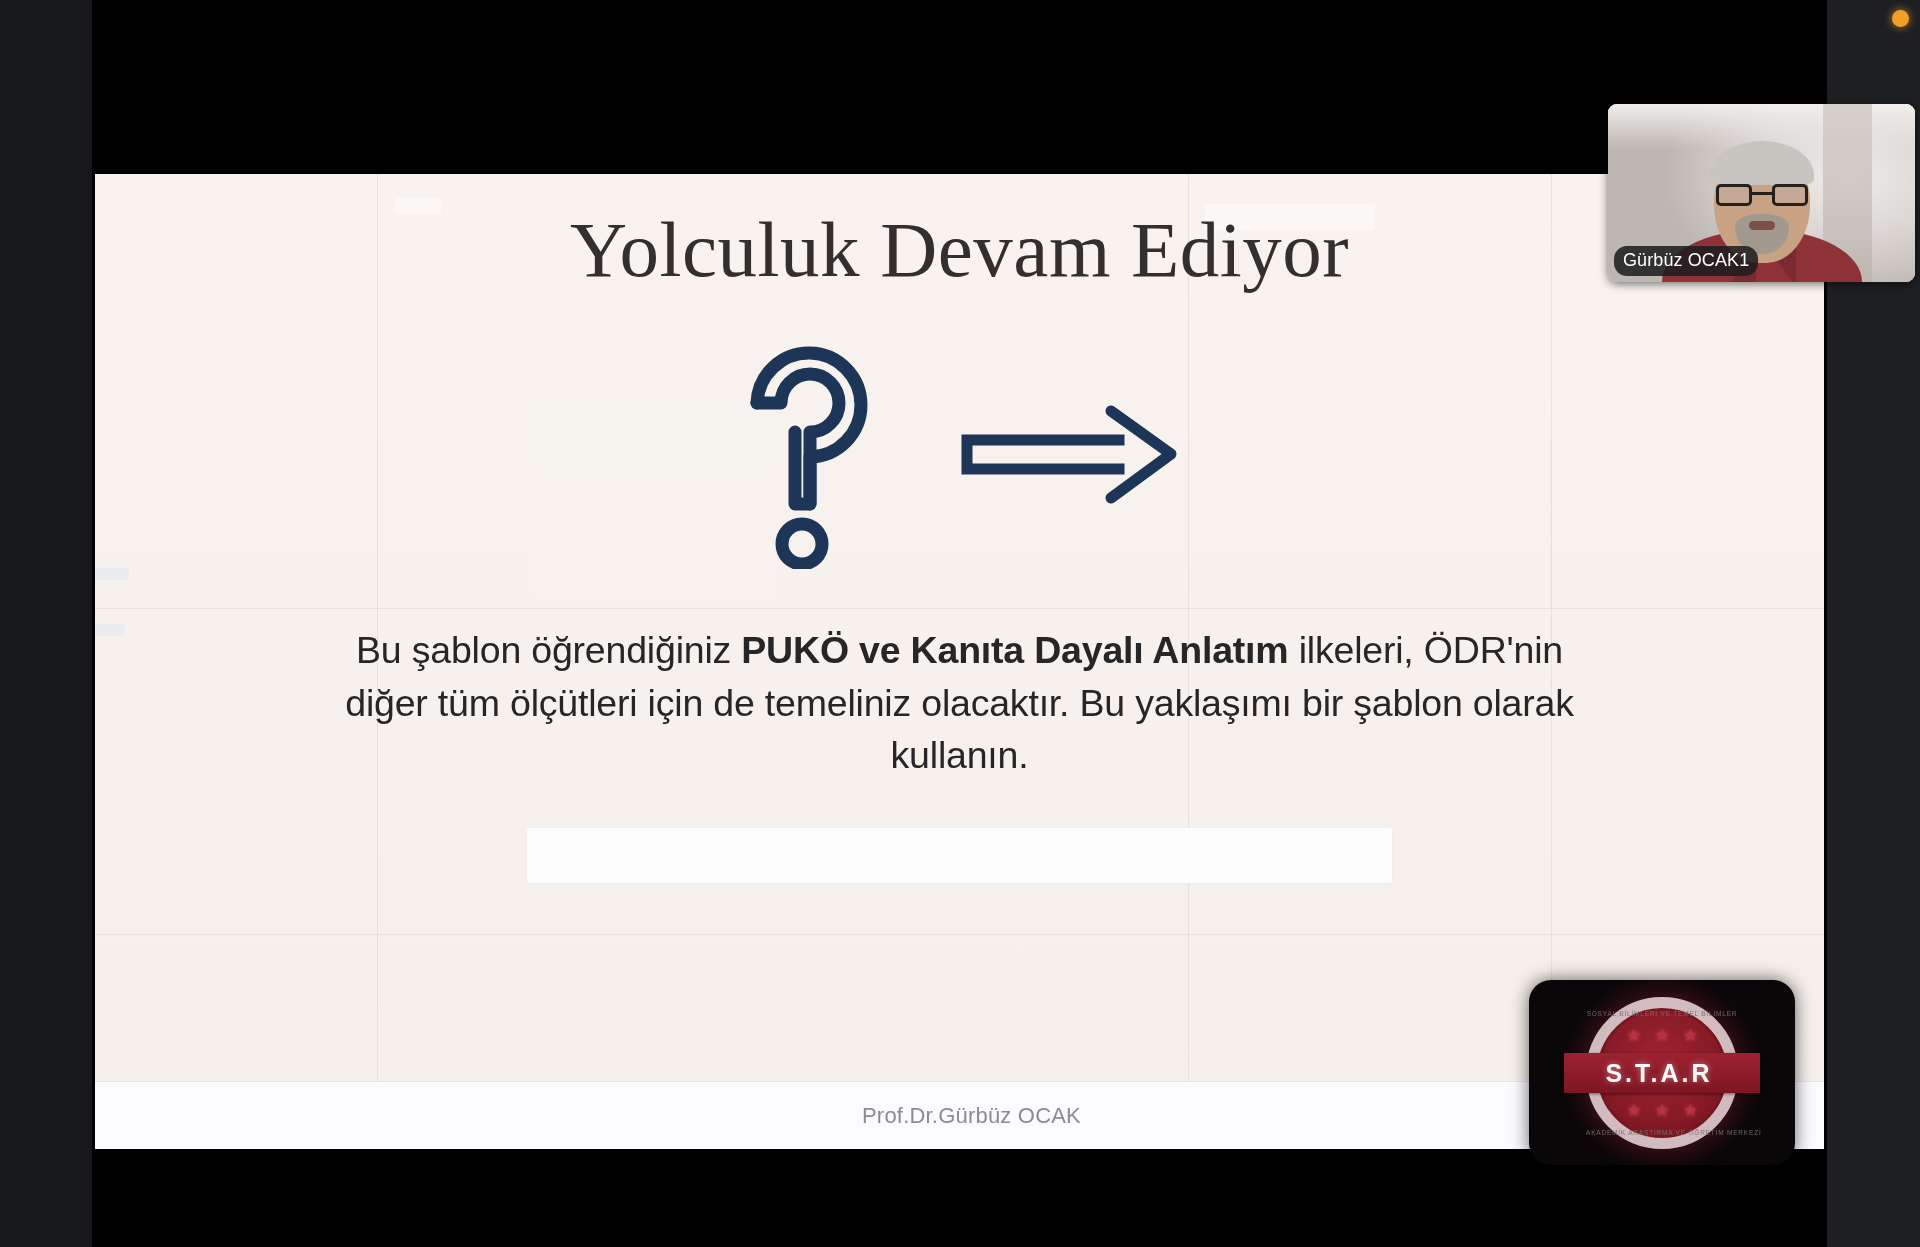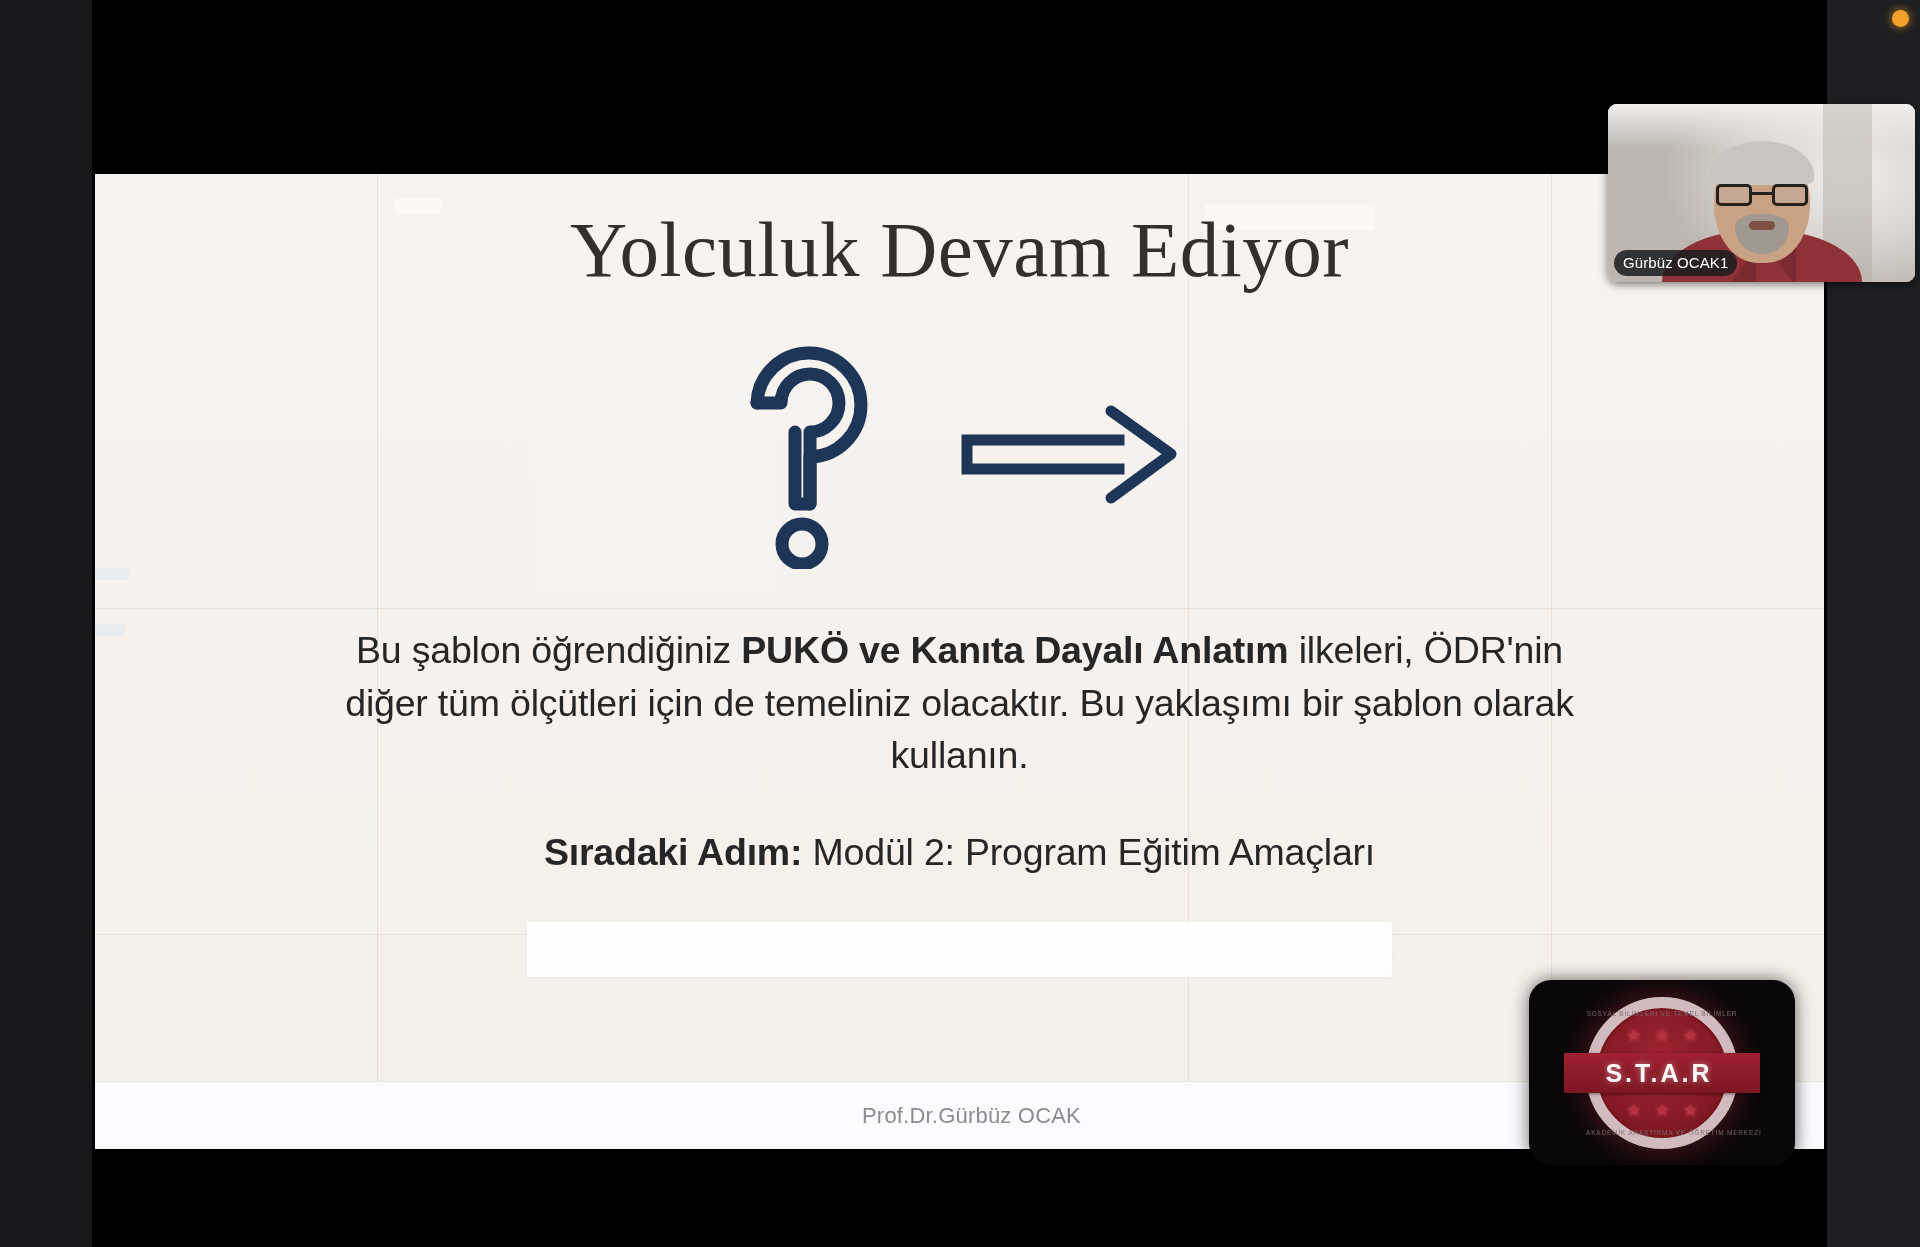--- a/index.html
+++ b/index.html
@@ -241,21 +241,21 @@
   }
   .collar-r {
     left:50%; margin-left:6px;
     border-width:0 28px 38px 0;
     border-color:transparent #7a2a30 transparent transparent;
   }
   .thumb-name {
     position:absolute; left:6px; bottom:6px;
     background:rgba(28,28,30,.86);
     color:#ffffff;
-    font-size:15px;
+    font-size:18px;
     padding:4px 9px 5px 9px;
     border-radius:13px;
     letter-spacing:.1px;
     white-space:nowrap;
   }
 
   
   #star {
     position:absolute; left:1529px; top:980px;
     width:266px; height:185px;
@@ -364,23 +364,20 @@
             <path d="M8 38 L160 38 M8 67 L160 67 M8 38 L8 67" fill="none" stroke="#1d3557" stroke-width="11" stroke-linecap="square"></path>
             <path d="M152 9 L212 52 L152 96" fill="none" stroke="#1d3557" stroke-width="11" stroke-linecap="round" stroke-linejoin="round"></path>
           </svg>
 
         </div>
 
         <p class="para">
           <span>Bu şablon öğrendiğiniz </span><b>PUKÖ ve Kanıta Dayalı Anlatım</b><span> ilkeleri, ÖDR'nin diğer tüm ölçütleri için de temeliniz olacaktır. Bu yaklaşımı bir şablon olarak kullanın.</span>
         </p>
 
-        <p class="next-step">
-          <b>Sıradaki Adım:</b><span> Modül 2: Program Eğitim Amaçları</span>
-        </p>
 
         <div class="card"></div>
 
       </div>
 
       <div class="slide-footer">
         <span>Prof.Dr.Gürbüz OCAK</span>
       </div>
 
     </div>

